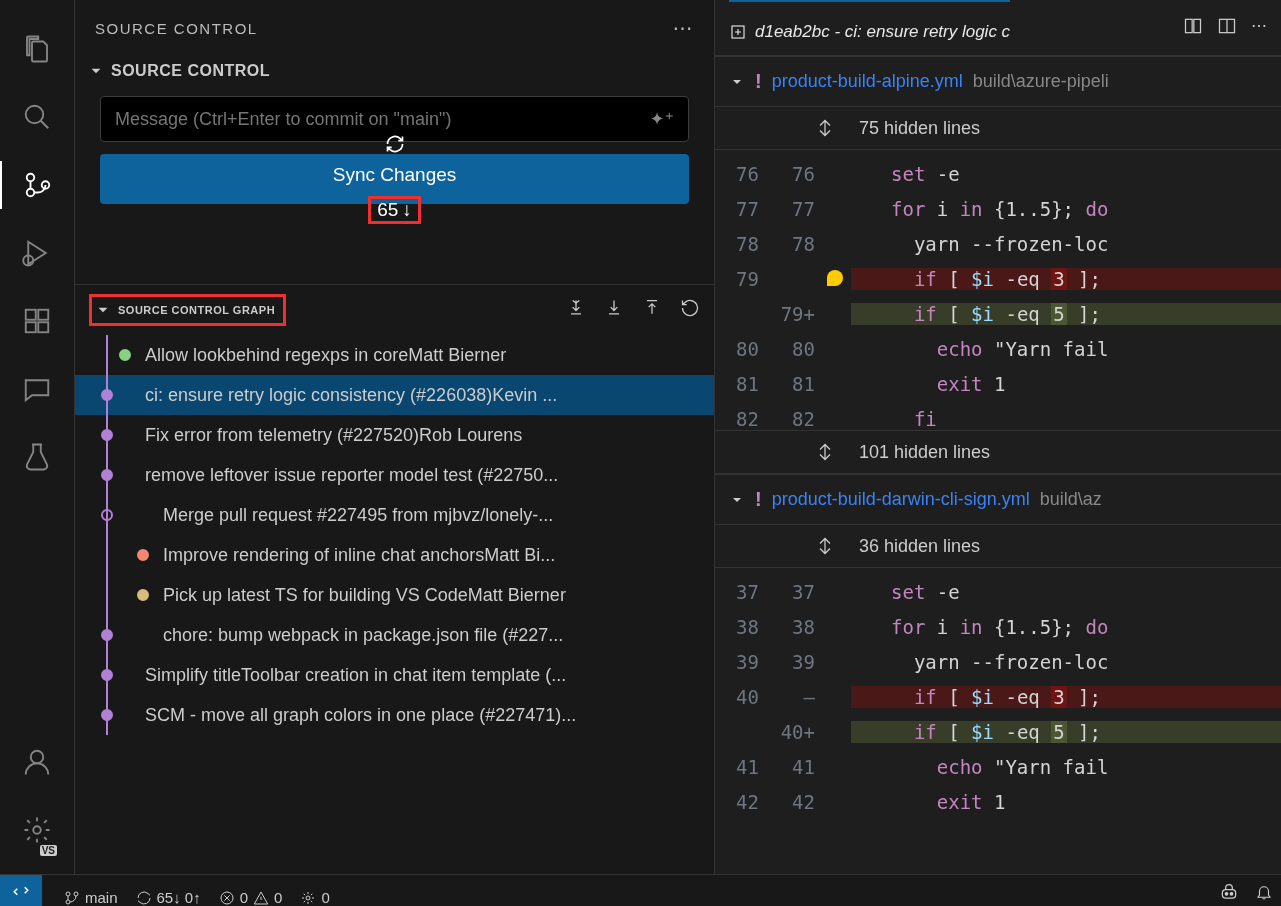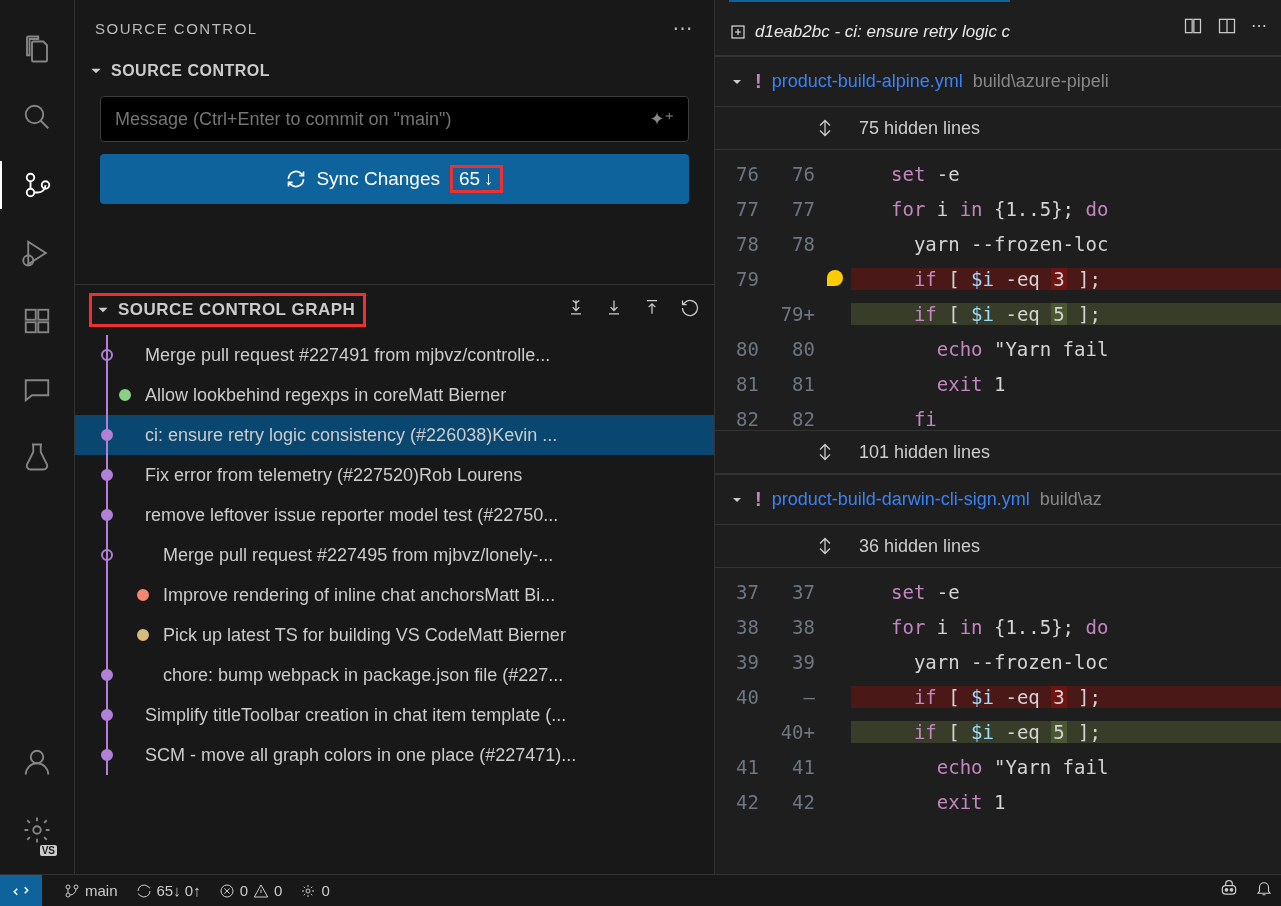--- a/index.html
+++ b/index.html
@@ -14,27 +14,27 @@
 .activity-bar .vs-badge::after { content: "VS"; position: absolute; bottom: -2px; right: 4px; background: #ccc; color: #1e1e1e; font-size: 10px; font-weight: bold; padding: 0 2px; border-radius: 2px; }
 
 .sidebar { width: 640px; background: #181818; display: flex; flex-direction: column; border-right: 1px solid #333; }
 .sidebar-header { height: 56px; display: flex; align-items: center; padding: 0 20px; color: #bbb; font-size: 15px; letter-spacing: 1.5px; font-weight: 400; }
 .sidebar-header .dots { margin-left: auto; font-size: 20px; color: #bbb; cursor: pointer; }
 .section-title { display: flex; align-items: center; padding: 6px 12px; font-size: 16px; font-weight: 600; letter-spacing: 0.5px; color: #ccc; cursor: pointer; }
 .chev { width: 18px; height: 18px; margin-right: 6px; }
 .message-input { margin: 10px 25px 12px 25px; background: #000000; border: 1px solid #3c3c3c; height: 46px; display: flex; align-items: center; padding: 0 14px; color: #999; font-size: 18px; border-radius: 4px; }
 .message-input input { flex: 1; background: transparent; border: none; color: #ccc; font-size: 18px; outline: none; }
 .message-input .sparkle { color: #888; }
-.sync-btn { margin: 0 25px; background: #0e639c; color: #fff; height: 50px; display: flex; align-items: center; justify-content: center; font-size: 19px; border-radius: 4px; cursor: pointer; gap: 10px; }
+.sync-btn { margin: 0 25px; background: #0e639c; color: #fff; height: 50px; display: flex; align-items: center; justify-content: center; font-size: 19px; border-radius: 4px; cursor: pointer; gap: 10px; flex-direction: column; }
 .sync-btn .sync-ico { display: inline-flex; }
 .sync-btn .count-box { border: 3px solid #ee3030; padding: 0 6px; display: inline-flex; align-items: center; gap: 4px; }
 
 .graph-section { margin-top: 80px; border-top: 1px solid #333; }
 .graph-header { display: flex; align-items: center; height: 50px; padding: 0 14px; }
-.graph-header .title-box { border: 3px solid #ee3030; display: inline-flex; align-items: center; padding: 4px 8px 4px 2px; font-size: 17px; font-weight: 600; letter-spacing: 0.5px; }
+.graph-header .title-box { border: 3px solid #ee3030; display: inline-flex; align-items: center; padding: 4px 8px 4px 2px; font-size: 11px; font-weight: 600; letter-spacing: 0.5px; }
 .graph-actions { margin-left: auto; display: flex; gap: 18px; color: #ccc; }
 .graph-actions .gicon { cursor: pointer; }
 .graph-list { position: relative; }
 .graph-row { display: flex; align-items: center; height: 40px; padding-right: 12px; font-size: 18px; white-space: nowrap; overflow: hidden; cursor: pointer; }
 .graph-row.selected { background: #094771; }
 .graph-gutter { width: 70px; flex-shrink: 0; position: relative; height: 40px; }
 .graph-gutter.wide { width: 88px; }
 .node { position: absolute; width: 12px; height: 12px; border-radius: 50%; border: 2px solid; top: 14px; }
 .node.c1 { left: 26px; }
 .node.c2 { left: 44px; }
@@ -62,21 +62,21 @@
 .gut { width: 24px; }
 .code { flex: 1; padding-left: 40px; white-space: pre; color: #d4d4d4; overflow: hidden; }
 .code .kw { color: #c586c0; }
 .code .var { color: #9cdcfe; }
 .line-del { background: #4b1818; }
 .line-add { background: #373d29; }
 .inline-del { background: #6f1313; padding: 0 2px; }
 .inline-add { background: #4b5632; padding: 0 2px; }
 .bulb { width: 16px; height: 16px; background: #ffcc00; border-radius: 50% 50% 50% 0; display: inline-block; }
 
-.status-bar { height: 32px; background: #181818; border-top: 1px solid #333; display: flex; align-items: center; padding: 0 8px; font-size: 15px; color: #ccc; gap: 18px; }
+.status-bar { height: 32px; background: #181818; border-top: 1px solid #333; display: flex; align-items: flex-end; padding: 0 8px; font-size: 15px; color: #ccc; gap: 18px; }
 .status-bar .remote { background: #0e639c; height: 100%; width: 42px; display: flex; align-items: center; justify-content: center; margin-left: -8px; margin-right: 4px; }
 .status-bar .sitem { display: flex; align-items: center; gap: 5px; cursor: pointer; }
 .status-bar .right { margin-left: auto; display: flex; gap: 16px; }
 </style>
 </head>
 <body>
 
 <div class="main">
   <div class="activity-bar">
     <div class="icon">
@@ -186,27 +186,20 @@
               </svg></span>
           <span class="gicon"><svg width="20" height="20" viewBox="0 0 24 24" fill="none" stroke="currentColor" stroke-width="1.5">
                 <path d="M3 12a9 9 0 1 0 3-6.7L3 8M3 3v5h5"></path>
               </svg></span>
         </div>
       </div>
       <div class="graph-list" id="graph-list">
           <div class="graph-row">
             <div class="graph-gutter">
               <div class="vline"></div>
-              <div class="node c1 purple-h"></div>
-            </div>
-            <div class="text-col"><span class="subject">Merge pull request #227491 from mjbvz/controlle...</span></div>
-          </div>
-          <div class="graph-row">
-            <div class="graph-gutter">
-              <div class="vline"></div>
               <div class="node c2 green"></div>
             </div>
             <div class="text-col"><span class="subject">Allow lookbehind regexps in core</span><span class="author">Matt Bierner</span></div>
           </div>
           <div class="graph-row selected">
             <div class="graph-gutter">
               <div class="vline"></div>
               <div class="node c1 purple"></div>
             </div>
             <div class="text-col"><span class="subject">ci: ensure retry logic consistency (#226038)</span><span class="author">Kevin ...</span></div>

